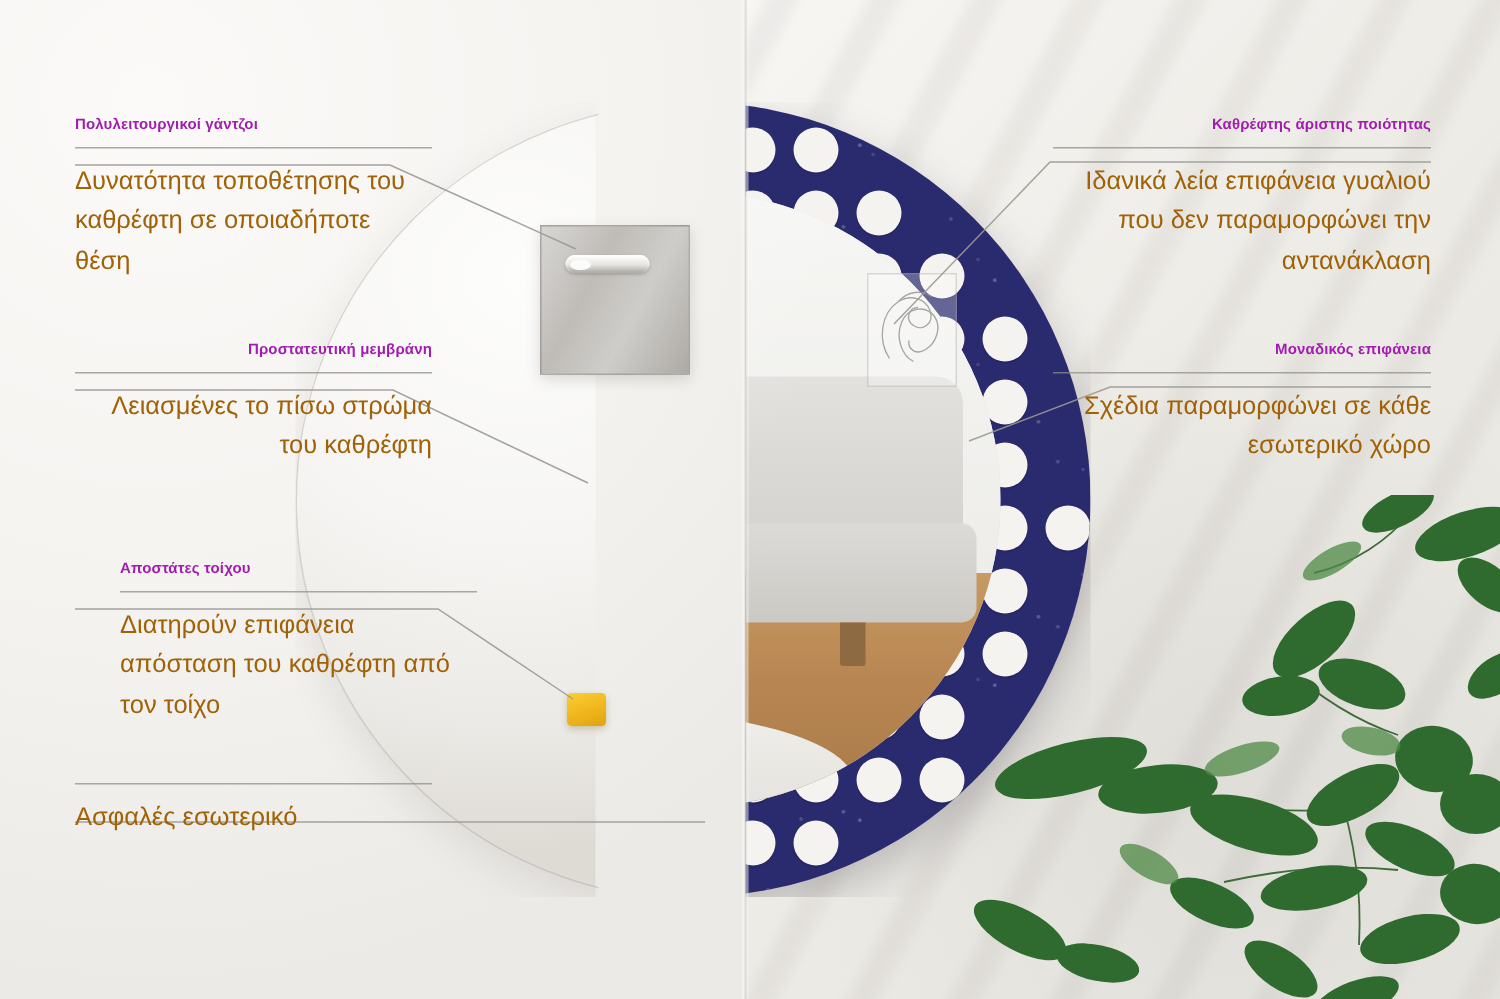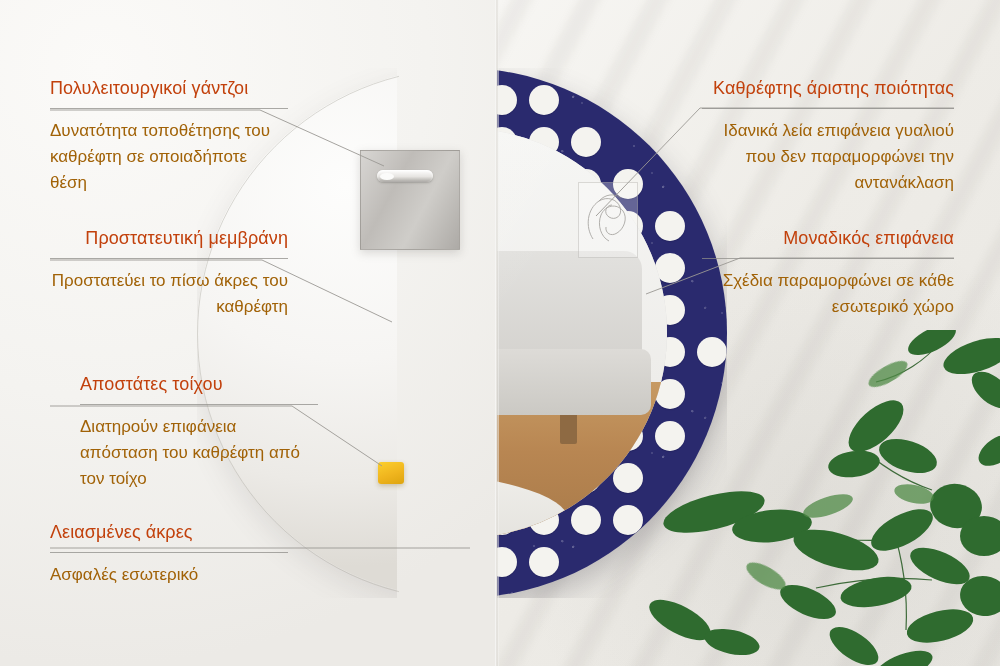--- a/index.html
+++ b/index.html
@@ -249,23 +249,23 @@
   }
 
   
   .foliage { position: absolute; left: 640px; top: 330px; width: 380px; height: 346px; }
   .foliage svg { display: block; }
 
   
   .callout { position: absolute; }
   .callout h3 {
     margin: 0 0 8px 0;
-    font-size: 18px;
-    font-weight: normal;
-    color: #c2410c;
+    font-size: 10px;
+    font-weight: bold;
+    color: #a21caf;
     letter-spacing: .1px;
     line-height: 1.2;
   }
   .rule {
     height: 1px;
     background: #8f8d89;
     opacity: .75;
   }
   .callout p {
     margin: 9px 0 0 0;
@@ -443,31 +443,30 @@
 
   <div class="callout left" style="left:50px; top:78px; width:238px;">
     <h3>Πολυλειτουργικοί γάντζοι</h3>
     <div class="rule"></div>
     <p>Δυνατότητα τοποθέτησης του καθρέφτη σε οποιαδήποτε θέση</p>
   </div>
 
   <div class="callout left" style="left:50px; top:228px; width:238px;text-align:right;">
     <h3>Προστατευτική μεμβράνη</h3>
     <div class="rule"></div>
-    <p>Προστατεύει το πίσω άκρες του καθρέφτη</p>
+    <p>Λειασμένες το πίσω στρώμα του καθρέφτη</p>
   </div>
 
   <div class="callout left" style="left:50px; top:374px; width:238px;margin-left:30px;">
     <h3>Αποστάτες τοίχου</h3>
     <div class="rule"></div>
     <p>Διατηρούν επιφάνεια απόσταση του καθρέφτη από τον τοίχο</p>
   </div>
 
   <div class="callout left" style="left:50px; top:522px; width:238px;">
-    <h3>Λειασμένες άκρες</h3>
     <div class="rule"></div>
     <p>Ασφαλές εσωτερικό</p>
   </div>
 
   <div class="callout right" style="left:702px; top:78px; width:252px;text-align:right;">
     <h3>Καθρέφτης άριστης ποιότητας</h3>
     <div class="rule"></div>
     <p>Ιδανικά λεία επιφάνεια γυαλιού που δεν παραμορφώνει την αντανάκλαση</p>
   </div>
 

